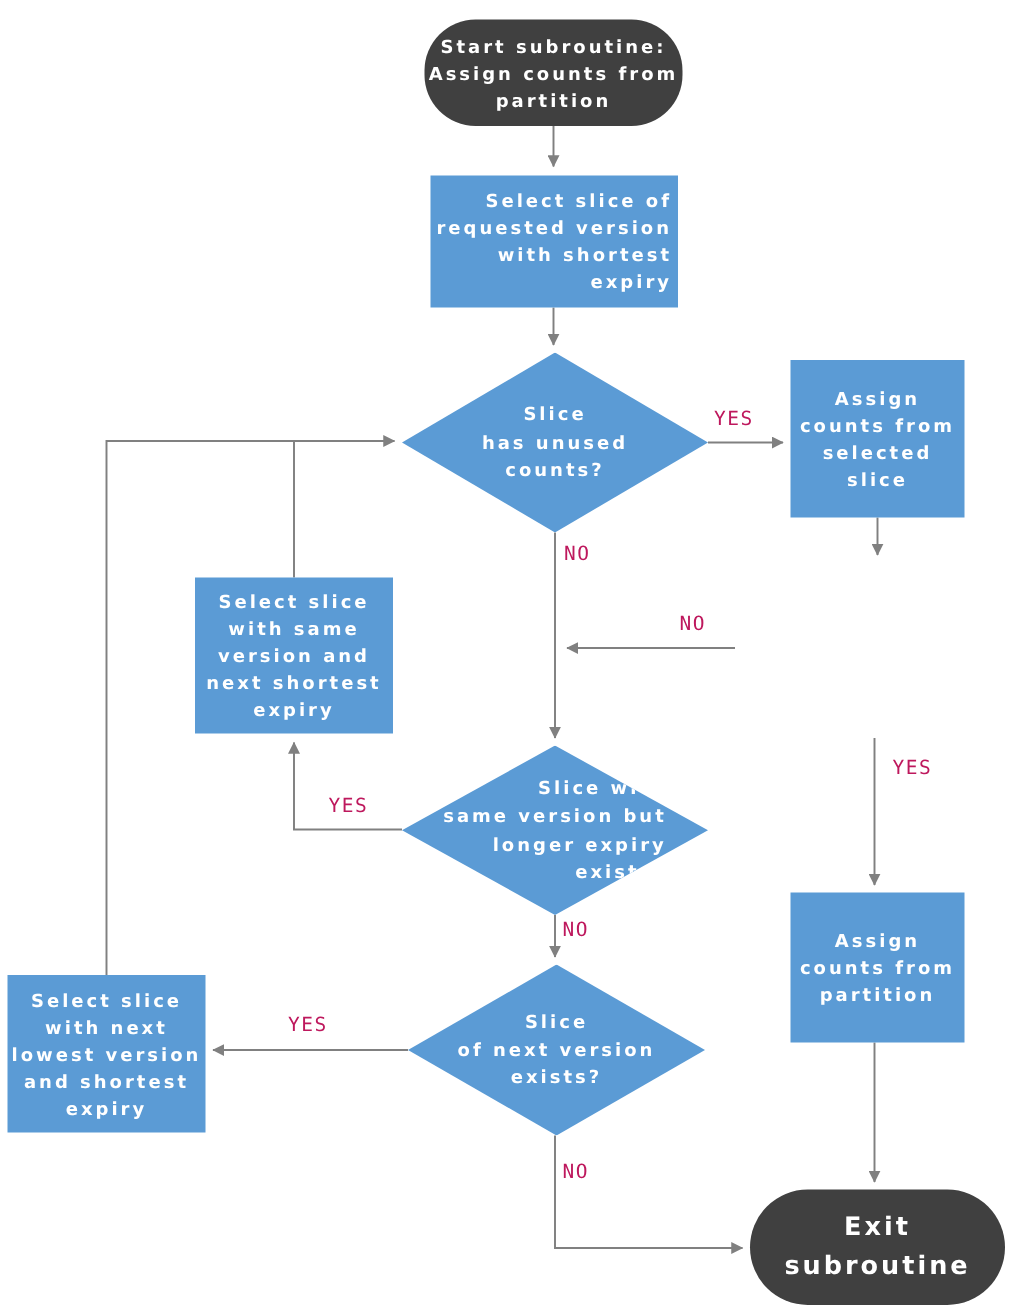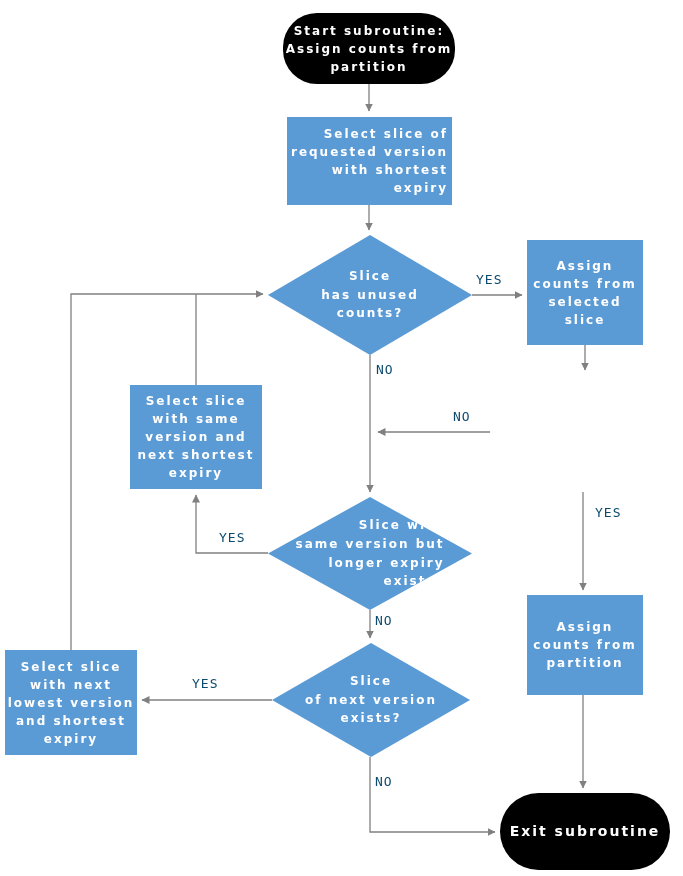--- a/index.html
+++ b/index.html
@@ -7,26 +7,26 @@
     position:relative;width:683px;height:876px;background:#ffffff;
     font-family:"DejaVu Sans","Liberation Sans",sans-serif;overflow:hidden;
   }
   .node{
     position:absolute;display:flex;align-items:center;justify-content:center;
     text-align:center;color:#ffffff;font-weight:bold;font-size:12px;
     letter-spacing:2px;line-height:1.5;white-space:pre-line;
   }
   .process{background:#5b9bd5;}
   .decision{background:#5b9bd5;clip-path:polygon(50% 0%,100% 50%,50% 100%,0% 50%);line-height:1.55;}
-  .terminator{background:#000000;}
+  .terminator{background:#404040;}
   .term-start{border-radius:34px;}
-  .term-exit{border-radius:39px;font-size:14px;}
+  .term-exit{border-radius:39px;font-size:17px;}
   .edge-label{
     position:absolute;font-family:"DejaVu Sans Mono","Liberation Mono",monospace;
-    font-size:13px;color:#0c4a6e;letter-spacing:1px;
+    font-size:13px;color:#be185d;letter-spacing:1px;
   }
   svg.wires{position:absolute;left:0;top:0;}
 </style>
 </head>
 <body>
 
 <div class="canvas">
 
   <svg class="wires" width="683" height="876" viewBox="0 0 683 876">
     <defs>

